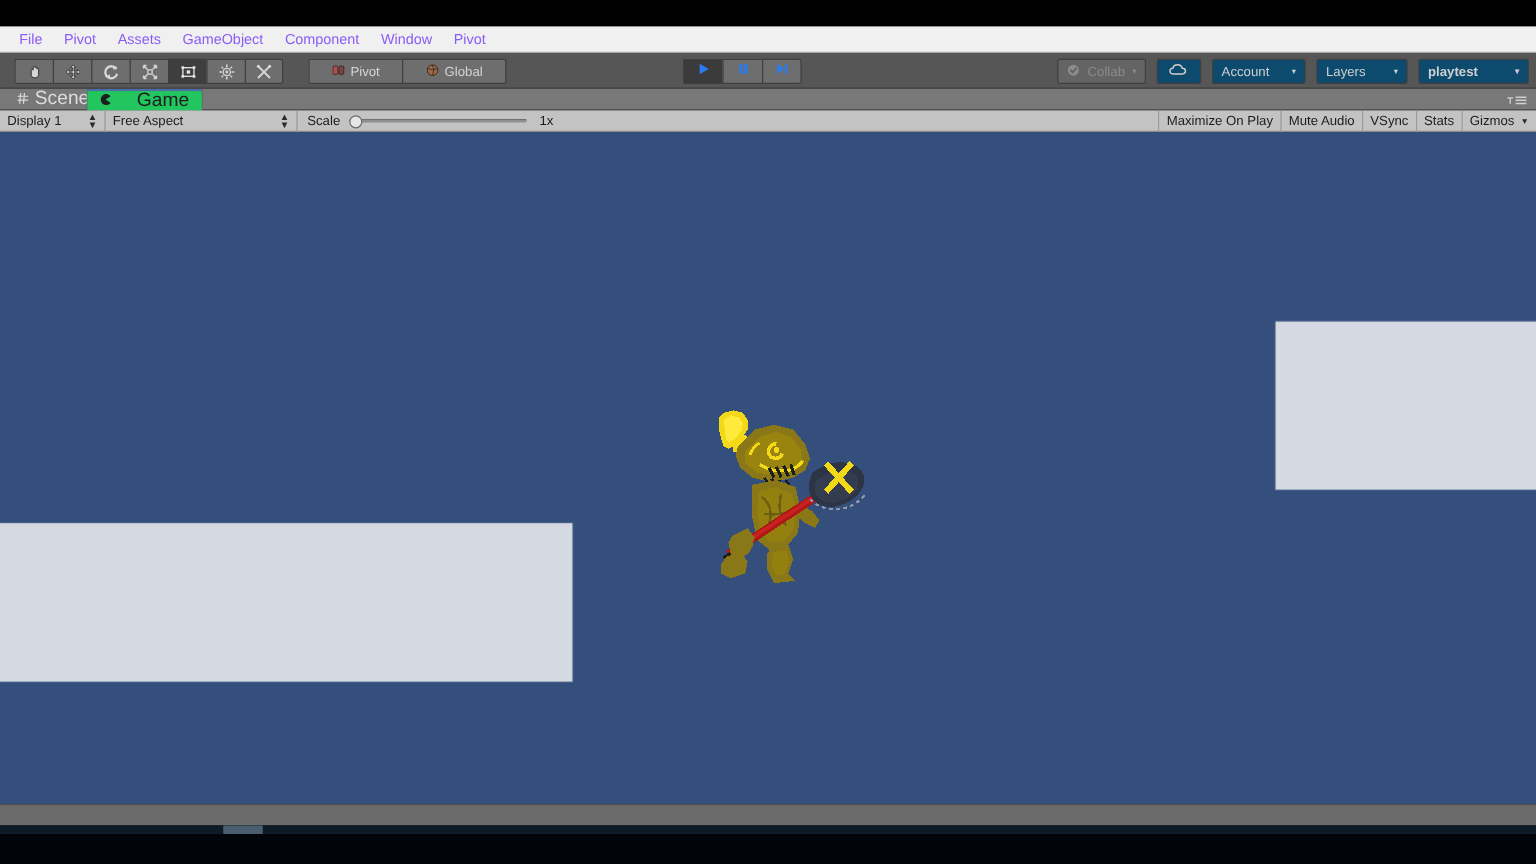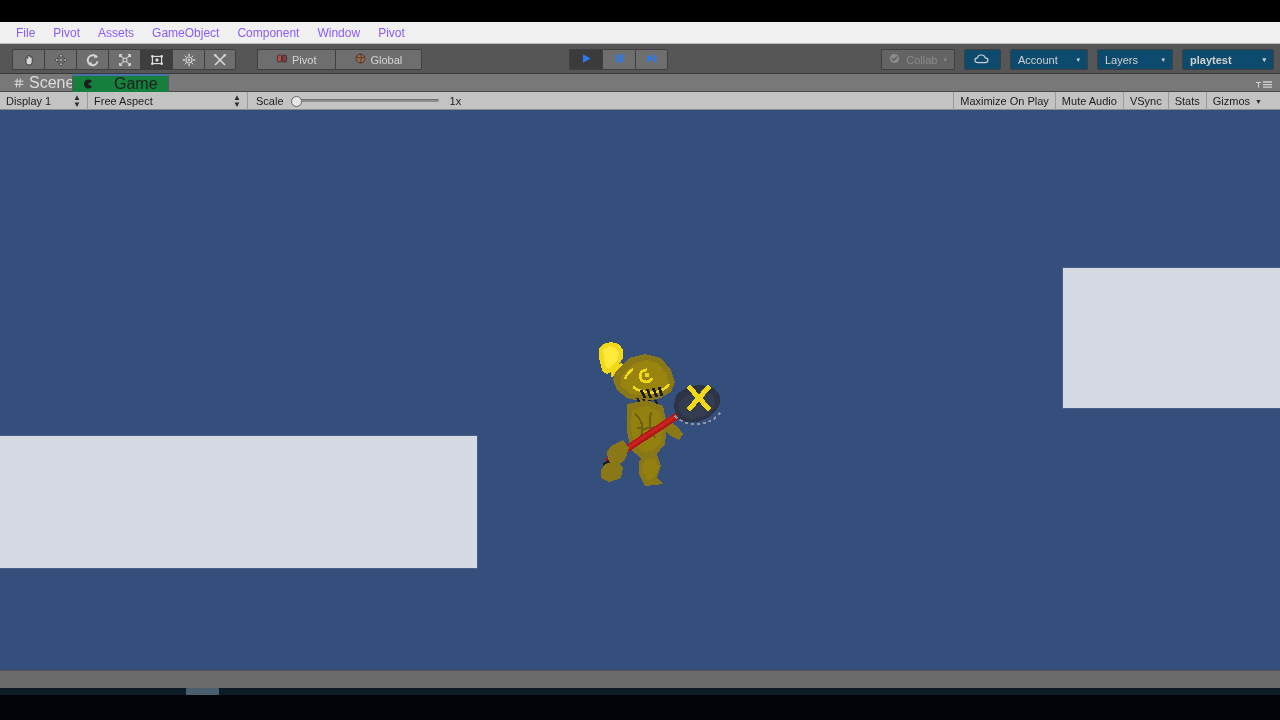--- a/index.html
+++ b/index.html
@@ -85,21 +85,21 @@
     position:absolute; left:0; top:74px; width:1280px; height:18px;
     background:#787878; border-bottom:1px solid #4a4a4a;
   }
   .tab {
     position:absolute; top:0; height:18px;
     display:flex; align-items:center; gap:5px; padding:0 10px;
     font-size:16px; cursor:pointer;
   }
   .tab.inactive { color:#dcdcdc; }
   .tab.active {
-    background:#15803d; color:#1e1e1e;
+    background:#22c55e; color:#1e1e1e;
     border-top:2px solid #4b6fa8;
     border-left:1px solid #5a5a5a; border-right:1px solid #5a5a5a;
     border-radius:2px 2px 0 0;
     gap:21px;
   }
   .tabmenu-icon { position:absolute; right:6px; top:3px; cursor:pointer; }
 
   
   .gamebar {
     position:absolute; left:0; top:92px; width:1280px; height:18px;
@@ -117,21 +117,21 @@
   .gb-scale   { border-right:none; gap:7px; padding-left:8px; }
   .slider-track {
     position:relative; width:148px; height:3px; background:#8e8e8e;
     border-radius:2px; border-top:1px solid #707070;
   }
   .slider-knob {
     position:absolute; left:0; top:-4px; width:11px; height:11px;
     background:#e6e6e6; border:1px solid #6a6a6a; border-radius:50%;
   }
   .scale-val { font-size:11px; color:#1c1c1c; margin-left:4px; }
-  .gb-right { position:absolute; right:12px; top:0; height:18px; display:flex; }
+  .gb-right { position:absolute; right:0; top:0; height:18px; display:flex; }
   .gb-right .gb-btn { border-right:none; border-left:1px solid #9b9b9b; }
 
   
   .gameview {
     position:absolute; left:0; top:110px; width:1280px; height:560px;
     background:#344f7c; overflow:hidden;
   }
   .platform {
     position:absolute; background:#d5d9e2;
     box-shadow: 0 0 0 1px rgba(255,255,255,0.10);

